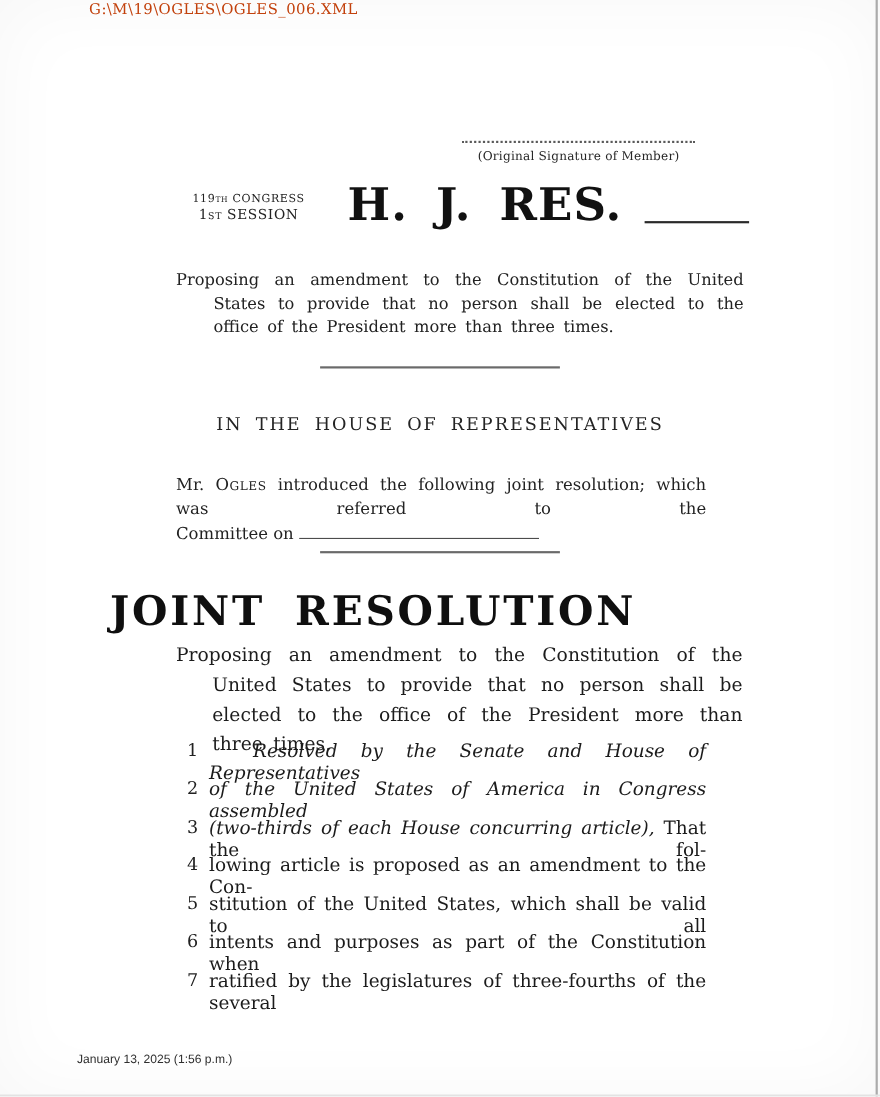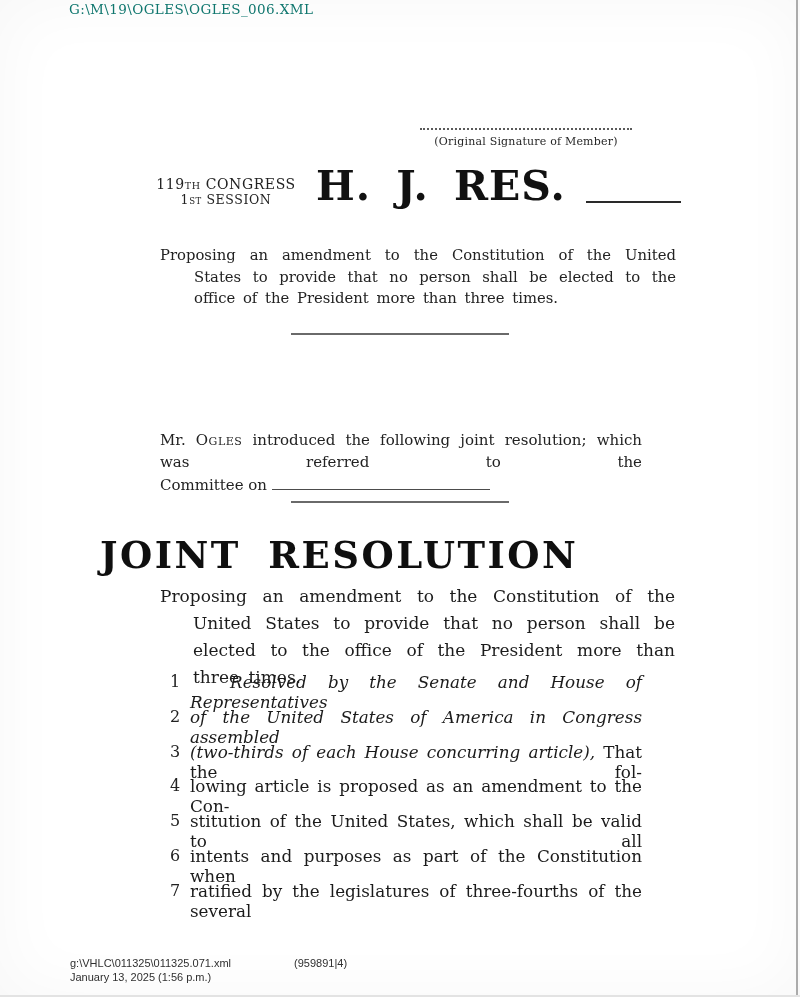--- a/index.html
+++ b/index.html
@@ -4,28 +4,28 @@
 <style>
   html,body{margin:0;padding:0;background:#ffffff;}
   .page{
     position:relative;width:800px;height:997px;background:#fff;overflow:hidden;
     font-family:"DejaVu Serif", serif;color:#1e1e1e;
     box-shadow:inset 0 0 70px rgba(0,0,0,0.035);
   }
   .edge-right{position:absolute;top:0;right:2px;width:2px;height:100%;background:#ababab;}
   .edge-bottom{position:absolute;left:0;bottom:0;width:100%;height:2px;background:#e3e3e3;}
 
-  .hdr-path{position:absolute;left:69px;top:1px;font-size:13.5px;letter-spacing:.4px;color:#0f766e;}
+  .hdr-path{position:absolute;left:81px;top:1px;font-size:13.5px;letter-spacing:.4px;color:#c2410c;}
 
   .sig-block{position:absolute;left:420px;top:118px;width:212px;text-align:center;}
   .sig-dots{border-bottom:2px dotted #5a5a5a;height:10px;}
   .sig-caption{font-size:11px;margin-top:5px;color:#262626;letter-spacing:.2px;}
 
   .congress-block{position:absolute;left:152px;top:176px;width:148px;text-align:center;color:#222;}
-  .congress-line{font-size:14px;letter-spacing:.6px;}
+  .congress-line{font-size:10px;letter-spacing:.6px;}
   .session-line{font-size:12.5px;letter-spacing:.6px;margin-top:0;}
   .ord{font-size:.68em;}
 
   .billhead{position:absolute;left:316px;top:166px;display:flex;align-items:flex-end;}
   .billtype{font-size:41px;font-weight:bold;letter-spacing:1px;word-spacing:10px;color:#111;line-height:1;}
   .billblank{display:inline-block;width:95px;border-bottom:2.5px solid #2a2a2a;margin-left:20px;margin-bottom:4px;}
 
   .preamble{
     position:absolute;left:160px;top:244px;width:482px;
     font-size:14.8px;line-height:21.5px;text-align:justify;
@@ -90,20 +90,21 @@
 
   <div class="billhead">
     <span class="billtype">H. J. RES.</span>
     <span class="billblank"></span>
   </div>
 
   <div class="preamble">Proposing an amendment to the Constitution of the United States to provide that no person shall be elected to the office of the President more than three times.</div>
 
   <div class="rule rule-1"></div>
 
+  <div class="chamber">IN THE HOUSE OF REPRESENTATIVES</div>
 
   <div class="action">
     <div class="action-l1"><span>Mr. </span><span class="smallcaps">Ogles</span><span> introduced the following joint resolution; which was referred to the</span></div>
     <div class="action-l2"><span>Committee on </span><span class="committee-blank"></span></div>
   </div>
 
   <div class="rule rule-2"></div>
 
   <div class="res-title">JOINT RESOLUTION</div>
 
@@ -140,19 +141,15 @@
     <span class="ltxt"><span class="rm">intents and purposes as part of the Constitution when</span></span>
   </div>
 
   <div class="bline">
     <span class="ln">7</span>
     <span class="ltxt"><span class="rm">ratified by the legislatures of three-fourths of the several</span></span>
   </div>
 </div>
 
   <div class="footer">
-    <div class="footer-row1">
-      <span>g:\VHLC\011325\011325.071.xml</span>
-      <span class="footer-id">(959891|4)</span>
-    </div>
     <div>January 13, 2025 (1:56 p.m.)</div>
   </div>
 </div>
 
 </body></html>

